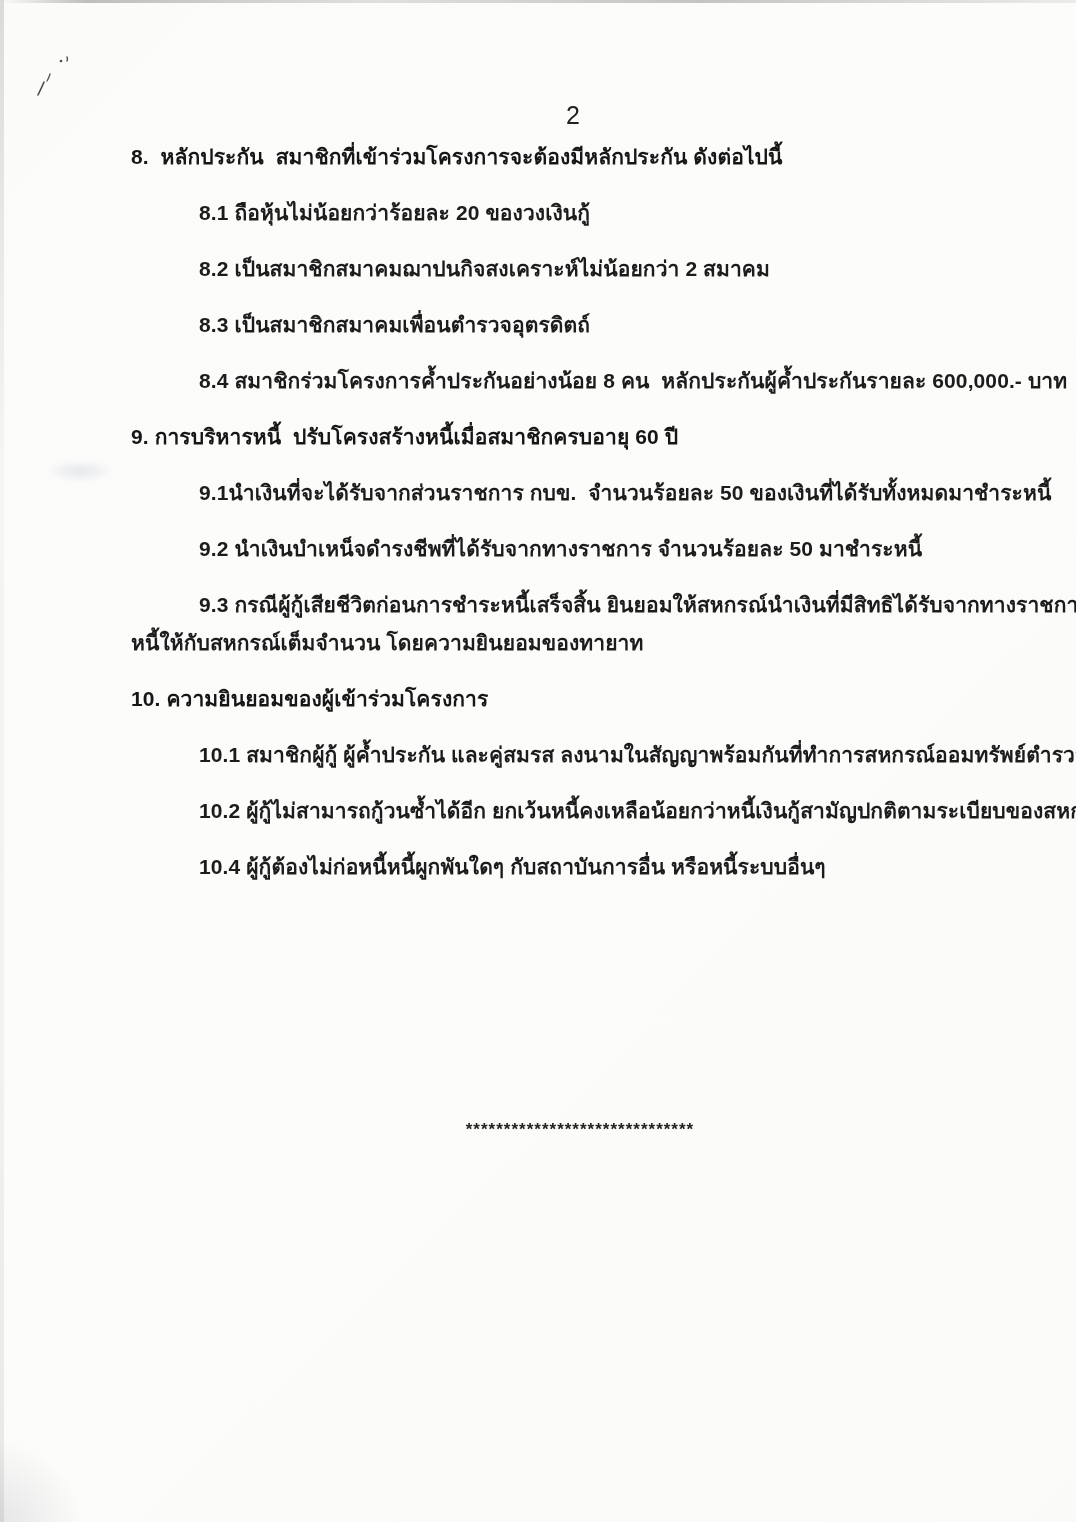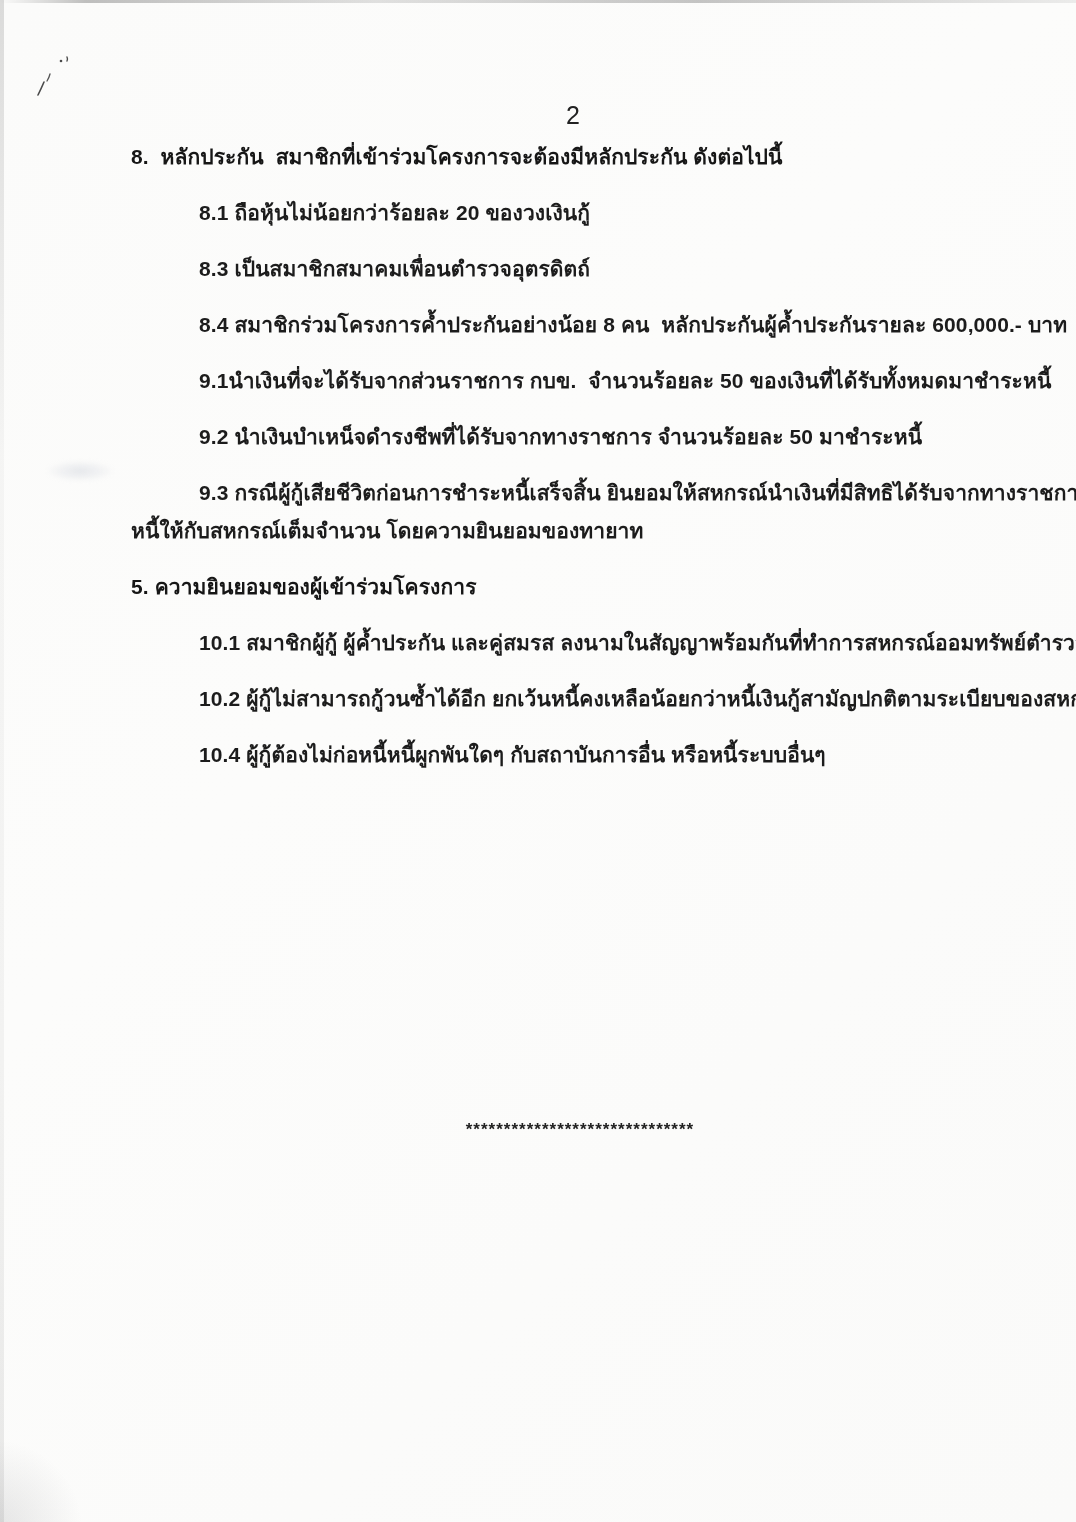--- a/index.html
+++ b/index.html
@@ -112,27 +112,29 @@
     <path d="M20 22 q -1 4 -3 7" stroke="#555" stroke-width="1.3" fill="none" stroke-linecap="round"></path>
     <circle cx="31" cy="9" r="1.3" fill="#4a4a4a"></circle>
     <path d="M37 5 q 1 2 0 4" stroke="#4a4a4a" stroke-width="1.4" fill="none" stroke-linecap="round"></path>
   </svg>
 
   <div class="page-number">2</div>
 
   <div class="doc-body" id="doc-body">
       <div class="line section indent-margin">8.  หลักประกัน  สมาชิกที่เข้าร่วมโครงการจะต้องมีหลักประกัน ดังต่อไปนี้</div>
       <div class="line item indent-sub">8.1 ถือหุ้นไม่น้อยกว่าร้อยละ 20 ของวงเงินกู้</div>
+      <div class="line item indent-sub">8.2 เป็นสมาชิกสมาคมฌาปนกิจสงเคราะห์ไม่น้อยกว่า 2 สมาคม</div>
       <div class="line item indent-sub">8.3 เป็นสมาชิกสมาคมเพื่อนตำรวจอุตรดิตถ์</div>
       <div class="line item indent-sub">8.4 สมาชิกร่วมโครงการค้ำประกันอย่างน้อย 8 คน  หลักประกันผู้ค้ำประกันรายละ 600,000.- บาท</div>
+      <div class="line section indent-margin">9. การบริหารหนี้  ปรับโครงสร้างหนี้เมื่อสมาชิกครบอายุ 60 ปี</div>
       <div class="line item indent-sub">9.1นำเงินที่จะได้รับจากส่วนราชการ กบข.  จำนวนร้อยละ 50 ของเงินที่ได้รับทั้งหมดมาชำระหนี้</div>
       <div class="line item indent-sub">9.2 นำเงินบำเหน็จดำรงชีพที่ได้รับจากทางราชการ จำนวนร้อยละ 50 มาชำระหนี้</div>
       <div class="line item indent-sub">9.3 กรณีผู้กู้เสียชีวิตก่อนการชำระหนี้เสร็จสิ้น ยินยอมให้สหกรณ์นำเงินที่มีสิทธิได้รับจากทางราชการมาชำระ</div>
       <div class="line item indent-margin cont">หนี้ให้กับสหกรณ์เต็มจำนวน โดยความยินยอมของทายาท</div>
-      <div class="line section indent-margin">5. ความยินยอมของผู้เข้าร่วมโครงการ</div>
+      <div class="line section indent-margin">10. ความยินยอมของผู้เข้าร่วมโครงการ</div>
       <div class="line item indent-sub">10.1 สมาชิกผู้กู้ ผู้ค้ำประกัน และคู่สมรส ลงนามในสัญญาพร้อมกันที่ทำการสหกรณ์ออมทรัพย์ตำรวจภูธร</div>
       <div class="line item indent-sub">10.2 ผู้กู้ไม่สามารถกู้วนซ้ำได้อีก ยกเว้นหนี้คงเหลือน้อยกว่าหนี้เงินกู้สามัญปกติตามระเบียบของสหกรณ์</div>
       <div class="line item indent-sub">10.4 ผู้กู้ต้องไม่ก่อหนี้หนี้ผูกพันใดๆ กับสถาบันการอื่น หรือหนี้ระบบอื่นๆ</div>
     </div>
 
   <div class="separator">******************************</div>
 
 </div>
 
 </body></html>

